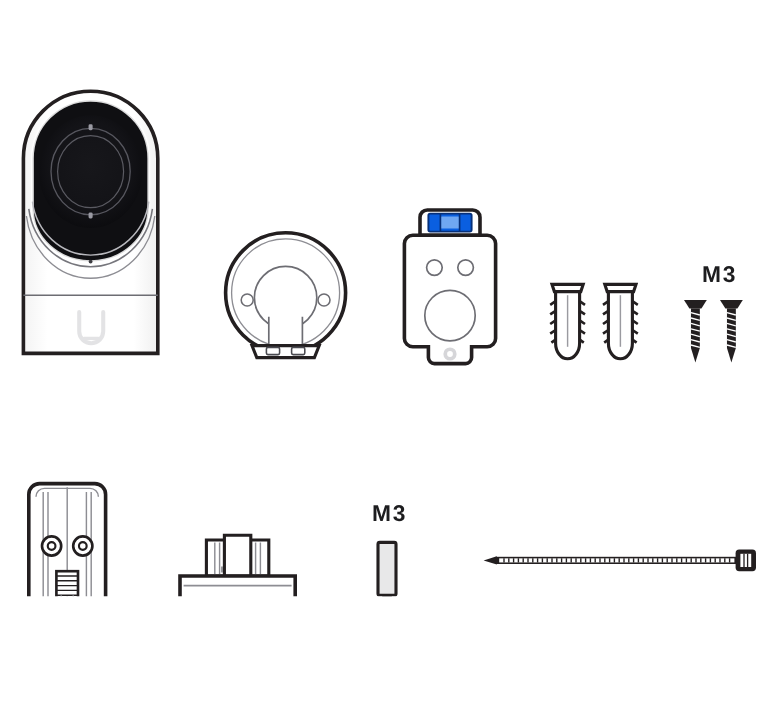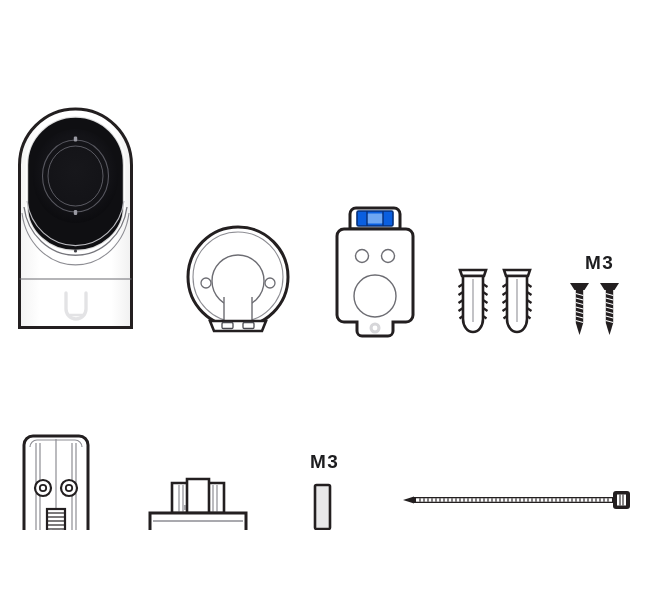--- a/index.html
+++ b/index.html
@@ -9,21 +9,20 @@
   }
   body {
     font-family: "Liberation Sans", sans-serif;
   }
   #package-contents-diagram {
     position: relative;
     width: 650px;
     height: 497px;
     background: #ffffff;
     overflow: hidden;
-    margin-top: 33px;
   }
   .part {
     position: absolute;
   }
   .part-label {
     position: absolute;
     font-family: "Liberation Sans", sans-serif;
     font-weight: bold;
     color: #1d1d1f;
     letter-spacing: 1.5px;

